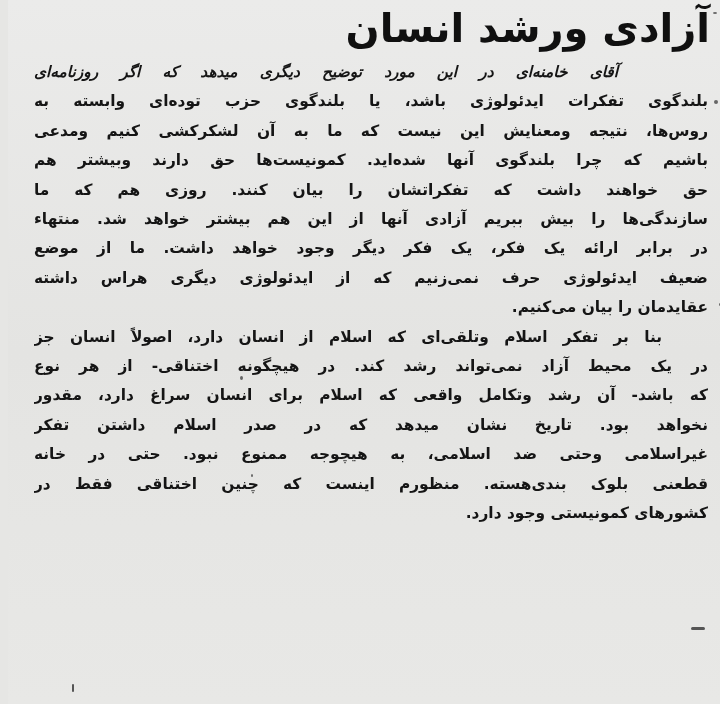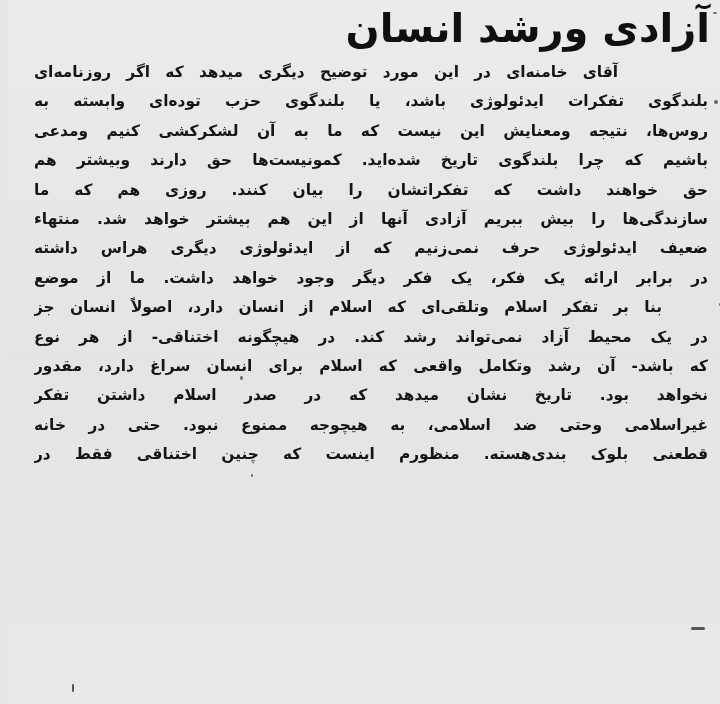--- a/index.html
+++ b/index.html
@@ -61,20 +61,21 @@
     text-align: justify;
     text-align-last: justify;
     white-space: nowrap;
     overflow: hidden;
   }
   .para .line.last {
     text-align-last: right;
   }
   .indent {
     padding-right: 90px;
+    font-style: italic;
   }
   .indent2 {
     padding-right: 46px;
   }
   .speck {
     position: absolute;
     background: #666;
     border-radius: 50%;
   }
   .dash-mark {
@@ -89,33 +90,35 @@
 <div class="page">
 
   <div class="article">
     <h1 class="headline">آزادی ورشد انسان</h1>
 
     <div class="body-text">
       <p class="para">
         <span class="line indent">آقای خامنه‌ای در این مورد توضیح دیگری میدهد که اگر روزنامه‌ای</span>
         <span class="line">بلندگوی تفکرات ایدئولوژی باشد، یا بلندگوی حزب توده‌ای وابسته به</span>
         <span class="line">روس‌ها، نتیجه ومعنایش این نیست که ما به آن لشکرکشی کنیم ومدعی</span>
-        <span class="line">باشیم که چرا بلندگوی تاریخ شده‌اید. کمونیست‌ها حق دارند وبیشتر هم</span>
+        <span class="line">باشیم که چرا بلندگوی آنها شده‌اید. کمونیست‌ها حق دارند وبیشتر هم</span>
         <span class="line">حق خواهند داشت که تفکراتشان را بیان کنند. روزی هم که ما</span>
         <span class="line">سازندگی‌ها را بیش ببریم آزادی آنها از این هم بیشتر خواهد شد. منتهاء</span>
+        <span class="line">در برابر ارائه یک فکر، یک فکر دیگر وجود خواهد داشت. ما از موضع</span>
         <span class="line">ضعیف ایدئولوژی حرف نمی‌زنیم که از ایدئولوژی دیگری هراس داشته</span>
-        <span class="line">در برابر ارائه یک فکر، یک فکر دیگر وجود خواهد داشت. ما از موضع</span>
+        <span class="line last">عقایدمان را بیان می‌کنیم.</span>
       </p>
       <p class="para">
         <span class="line indent2">بنا بر تفکر اسلام وتلقی‌ای که اسلام از انسان دارد، اصولاً انسان جز</span>
         <span class="line">در یک محیط آزاد نمی‌تواند رشد کند. در هیچگونه اختناقی- از هر نوع</span>
         <span class="line">که باشد- آن رشد وتکامل واقعی که اسلام برای انسان سراغ دارد، مقدور</span>
         <span class="line">نخواهد بود. تاریخ نشان میدهد که در صدر اسلام داشتن تفکر</span>
         <span class="line">غیراسلامی وحتی ضد اسلامی، به هیچوجه ممنوع نبود. حتی در خانه</span>
         <span class="line">قطعنی بلوک بندی‌هسته. منظورم اینست که چنین اختناقی فقط در</span>
+        <span class="line last">کشورهای کمونیستی وجود دارد.</span>
       </p>
     </div>
   </div>
 
   <span class="speck" style="left:705px;top:12px;width:4px;height:2px;"></span>
   <span class="speck" style="left:706px;top:100px;width:4px;height:4px;"></span>
   <span class="speck" style="left:711px;top:303px;width:3px;height:3px;"></span>
   <span class="speck" style="left:232px;top:376px;width:3px;height:4px;"></span>
   <span class="speck" style="left:243px;top:474px;width:2px;height:3px;"></span>
   <span class="dash-mark" style="left:683px;top:627px;width:14px;height:3px;"></span>

